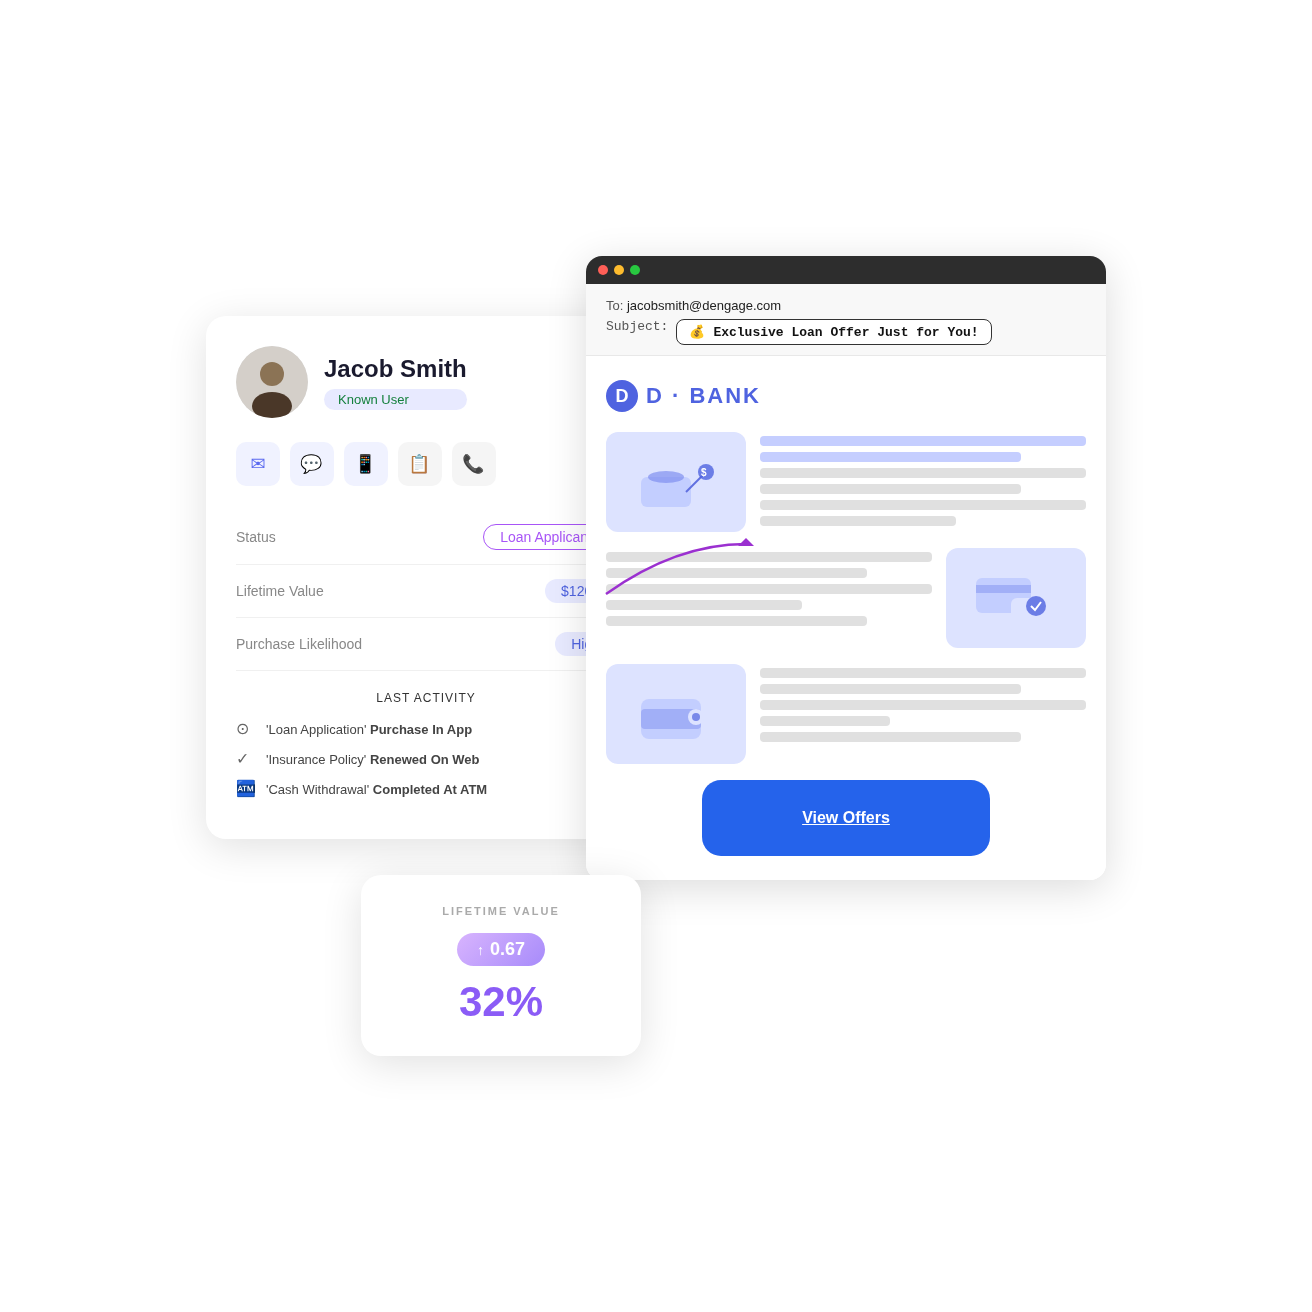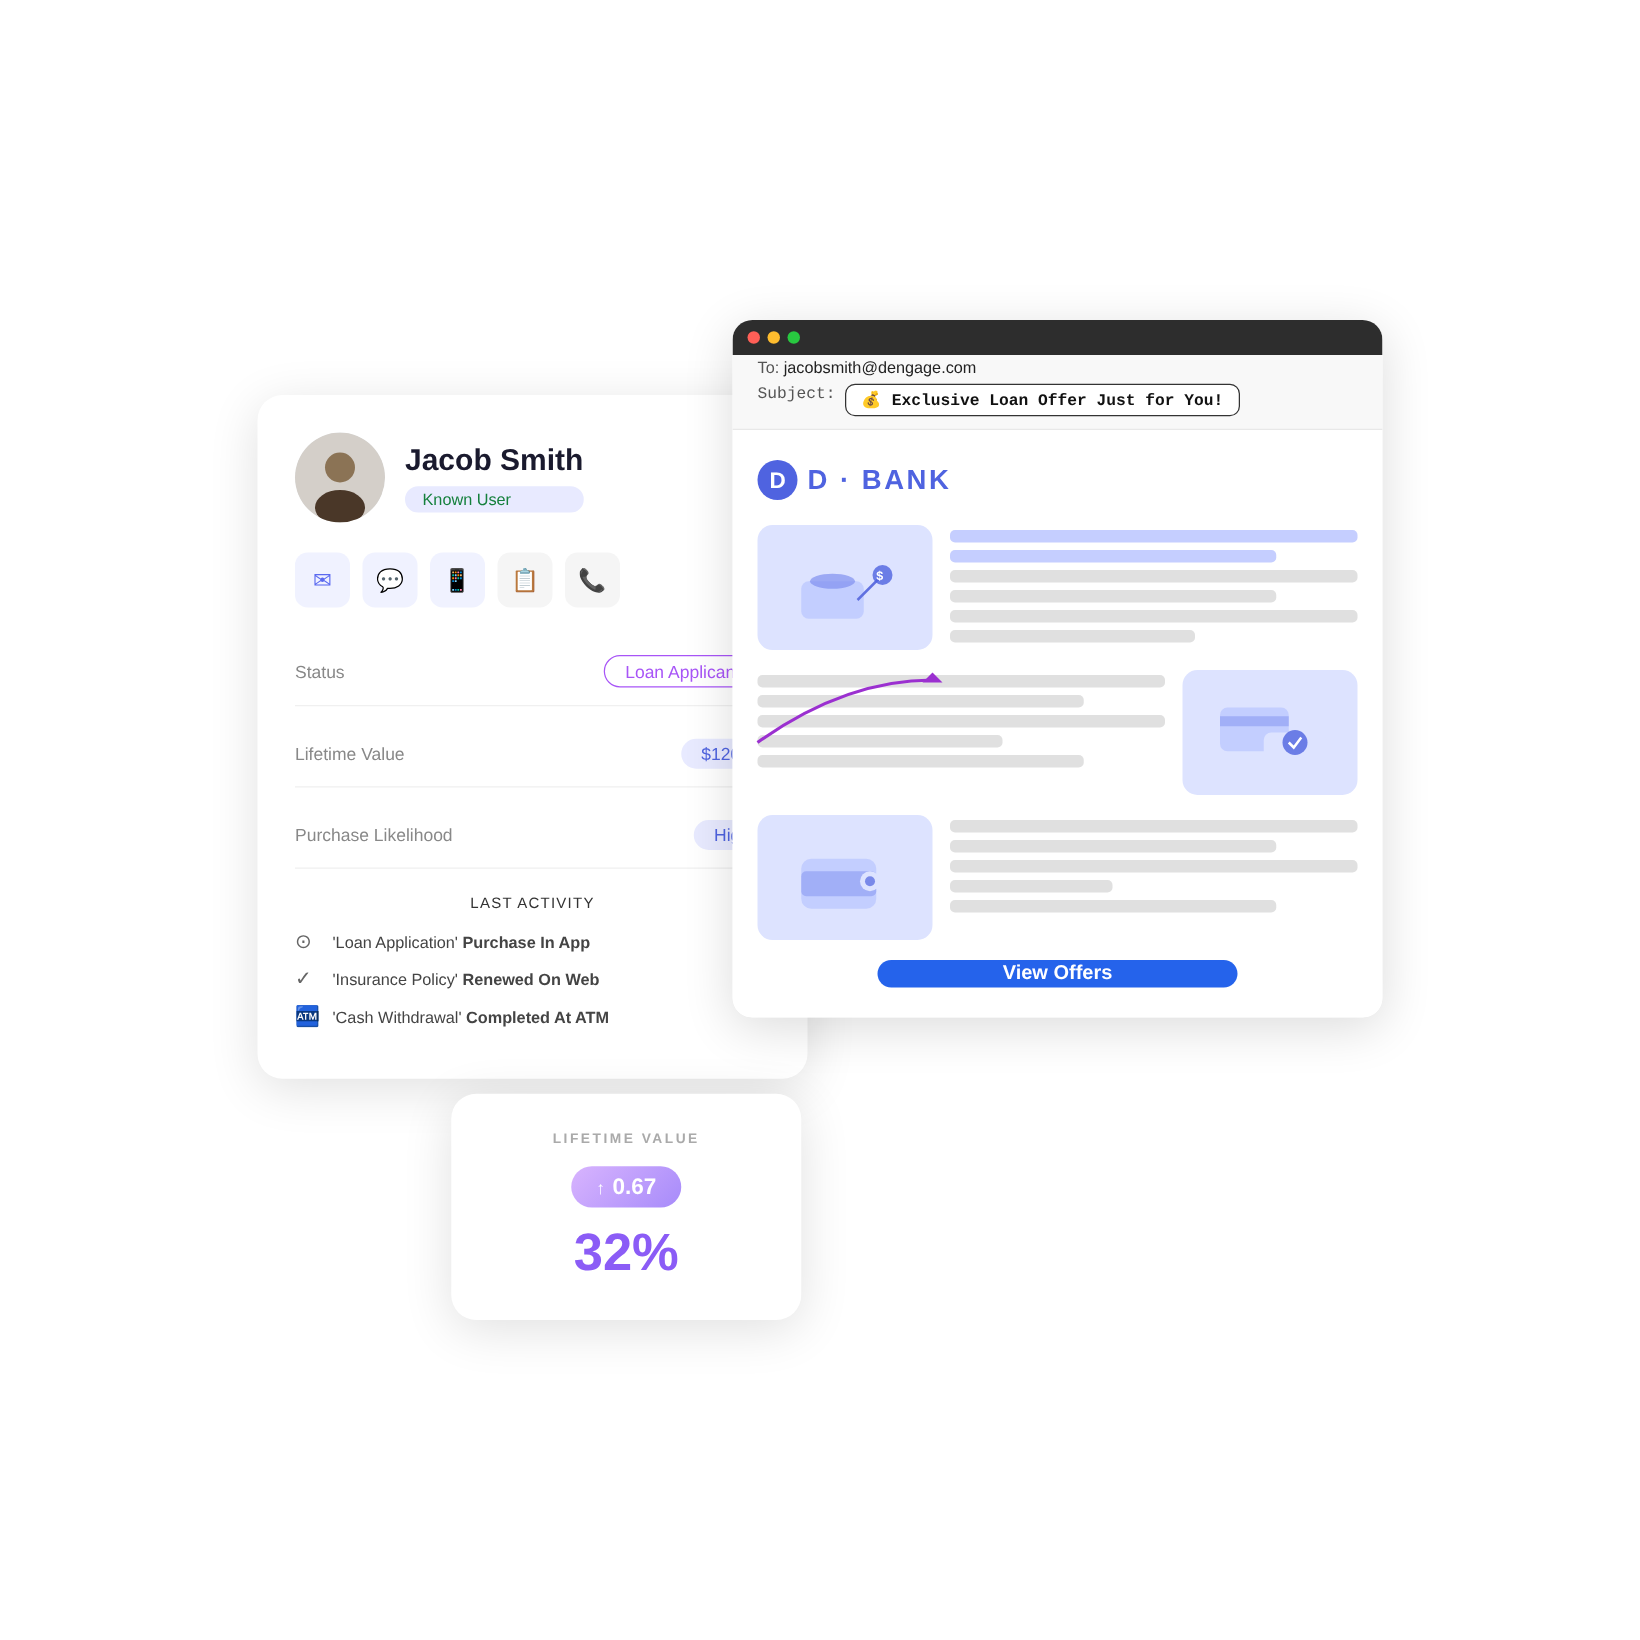--- a/index.html
+++ b/index.html
@@ -102,21 +102,21 @@
     }
 
     .action-icon-btn.inactive {
       background: #f5f5f5;
       color: #bbb;
     }
 
     .info-rows {
       display: flex;
       flex-direction: column;
-      gap: 12px;
+      gap: 0;
     }
 
     .info-row {
       display: flex;
       align-items: center;
       justify-content: space-between;
       padding: 14px 0;
       border-bottom: 1px solid #f0f0f0;
     }
 
@@ -215,21 +215,21 @@
     }
 
     .topbar-dot {
       width: 10px;
       height: 10px;
       border-radius: 50%;
     }
 
     .email-header {
       background: #f8f8f8;
-      padding: 2px 20px 10px;
+      padding: 14px 20px 10px;
       border-bottom: 1px solid #e8e8e8;
     }
 
     .email-field {
       font-size: 13px;
       color: #555;
       margin-bottom: 6px;
     }
 
     .email-field span {
@@ -336,25 +336,26 @@
     .text-line.xshort { width: 40%; }
 
     .view-offers-btn {
       display: block;
       width: 60%;
       margin: 10px auto 0;
       background: #2563eb;
       color: white;
       border: none;
       border-radius: 19px;
-      padding: 2px;
+      padding: 29px;
       font-size: 16px;
       font-weight: 600;
       text-align: center;
       cursor: pointer;
+      text-decoration: underline;
     }
 
     
     .ltv-card {
       position: absolute;
       left: 155px;
       bottom: 0;
       width: 280px;
       background: #fff;
       border-radius: 20px;

